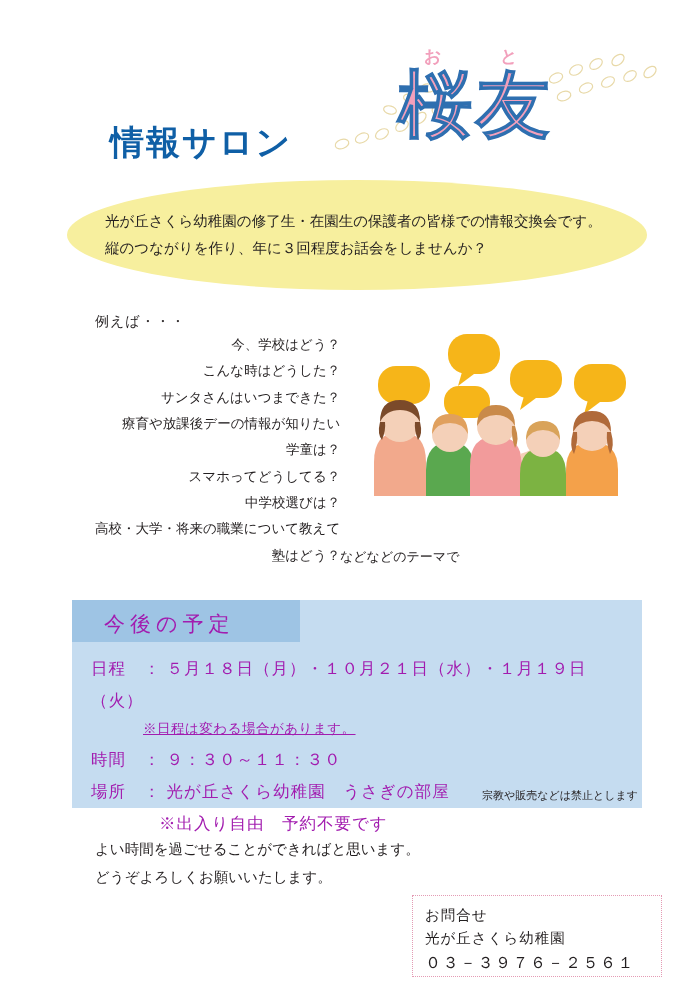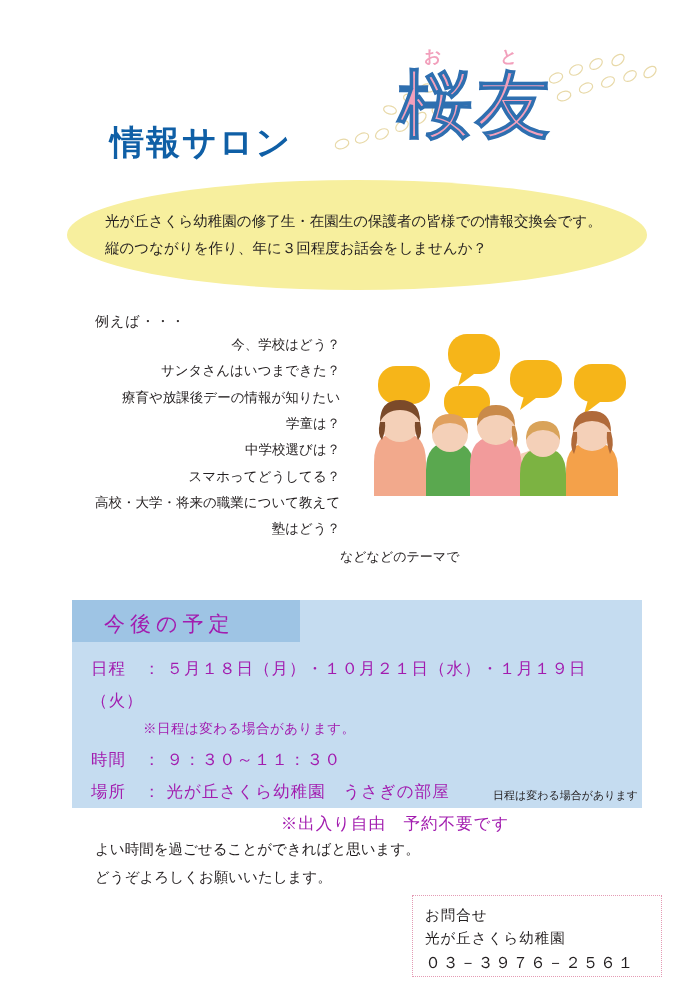--- a/index.html
+++ b/index.html
@@ -125,22 +125,22 @@
   .sched-lines {
     position: absolute;
     left: 91px; top: 652px;
     width: 540px;
     font-size: 16.5px;
     line-height: 1.95;
     color: #a21caf;
     letter-spacing: 1px;
   }
   .sched-note { font-size: 13.5px; letter-spacing: 0.5px; }
-  .indent1 { padding-left: 52px; }
-  .indent2 { padding-left: 68px; text-align: center; }
+  .indent1 { padding-left: 52px; text-decoration: underline; }
+  .indent2 { padding-left: 68px; }
   .sched-small {
     position: absolute;
     right: 4px; top: 188px;
     font-size: 11px;
     color: #231f20;
   }
 
   
   .closing {
     position: absolute;
@@ -201,25 +201,26 @@
   <div class="blurb-text">
     <div>光が丘さくら幼稚園の修了生・在園生の保護者の皆様での情報交換会です。</div>
     <div>縦のつながりを作り、年に３回程度お話会をしませんか？</div>
   </div>
 </div>
 
 <div class="reba">例えば・・・</div>
 
 <div class="qlist">
   <div>今、学校はどう？</div>
+  <div>こんな時はどうした？</div>
   <div>サンタさんはいつまできた？</div>
   <div>療育や放課後デーの情報が知りたい</div>
   <div>学童は？</div>
+  <div>スマホってどうしてる？</div>
   <div>中学校選びは？</div>
-  <div>スマホってどうしてる？</div>
   <div>高校・大学・将来の職業について教えて</div>
   <div>塾はどう？</div>
 </div>
 
 <div class="nadonado">などなどのテーマで</div>
 
 <svg class="illus" viewBox="0 0 300 200">
 
   <g>
     <rect x="88" y="4" width="52" height="40" rx="19" fill="#f6b519"></rect>
@@ -264,21 +265,21 @@
   <g>
     <path d="M206 140 q0 -28 26 -28 q26 0 26 28 v26 h-52 z" fill="#f4a14a"></path>
     <circle cx="232" cy="102" r="19" fill="#f4d0b8"></circle>
     <path d="M213 102 q0 -21 19 -21 q19 0 19 21 q-6 -11 -19 -11 q-13 0 -19 11 z" fill="#b06a3a"></path>
     <path d="M213 102 q-4 14 1 22 q4 -11 3 -22 z" fill="#b06a3a"></path>
     <path d="M251 102 q4 14 -1 22 q-4 -11 -3 -22 z" fill="#b06a3a"></path>
   </g>
 </svg>
 
 <div class="sched-box">
-  <div class="sched-small">日程は変わる場合があります</div>
+  <div class="sched-small">宗教や販売などは禁止とします</div>
 </div>
 <div class="sched-head-band"></div>
 <div class="sched-head-text">今後の予定</div>
 
 <div class="sched-lines">
   <div>
     <span>日程　：</span>
     <span>５月１８日（月）・１０月２１日（水）・１月１９日（火）</span>
   </div>
   <div class="sched-note indent1">※日程は変わる場合があります。</div>

